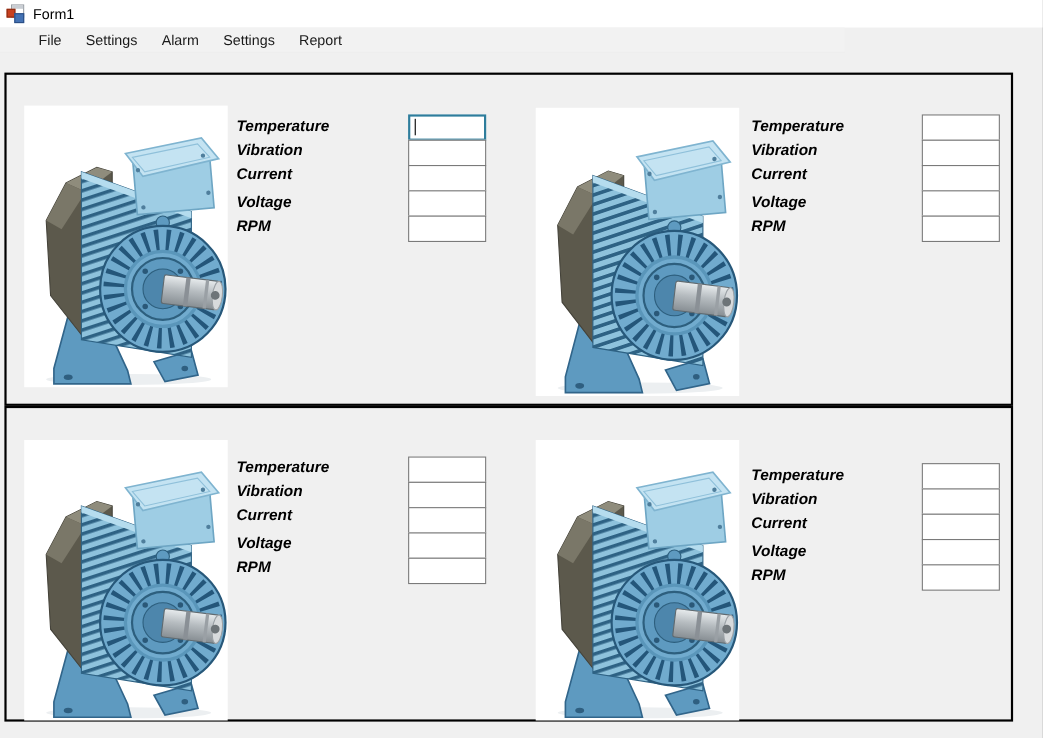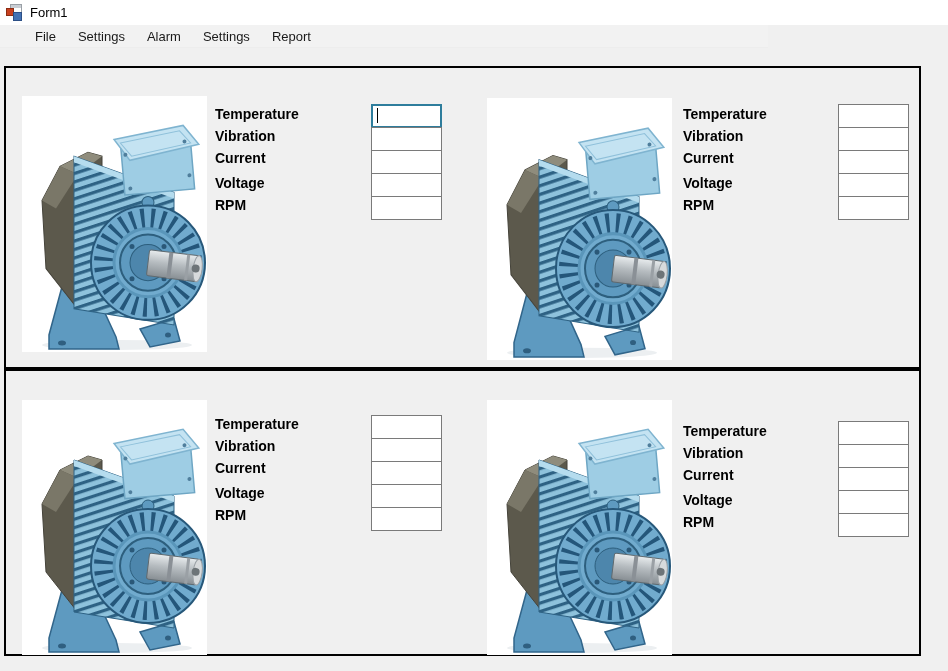--- a/index.html
+++ b/index.html
@@ -26,21 +26,21 @@
     font-size:13px; color:#1a1a1a; padding:3px 11px; cursor:default;
   }
   .groupbox{
     position:absolute; border:2px solid #000000; box-sizing:border-box; background:transparent;
   }
   .gb-top{left:4px; top:66px; width:917px; height:303px;}
   .gb-bottom{left:4px; top:369px; width:917px; height:287px;}
   .pic{position:absolute; background:#ffffff; overflow:hidden;}
   .pic svg{display:block; width:100%; height:100%;}
   .metric-label{
-    position:absolute; font-size:14px; font-weight:bold; color:#000; white-space:nowrap;
+    position:absolute; font-size:14px; font-weight:bold; color:#000; white-space:nowrap;font-style:italic;
   }
   .tb{
     position:absolute; width:71px; height:24px; box-sizing:border-box;
     border:1px solid #7a7a7a; background:#ffffff; font-size:12px; padding:2px 3px;
     font-family:"Liberation Sans", sans-serif; outline:none; border-radius:0;
   }
   .tb-focus{border:2px solid #2e7d9c;}
   .caret{position:absolute; width:1px; height:15px; background:#000;}
 </style>
 </head>

